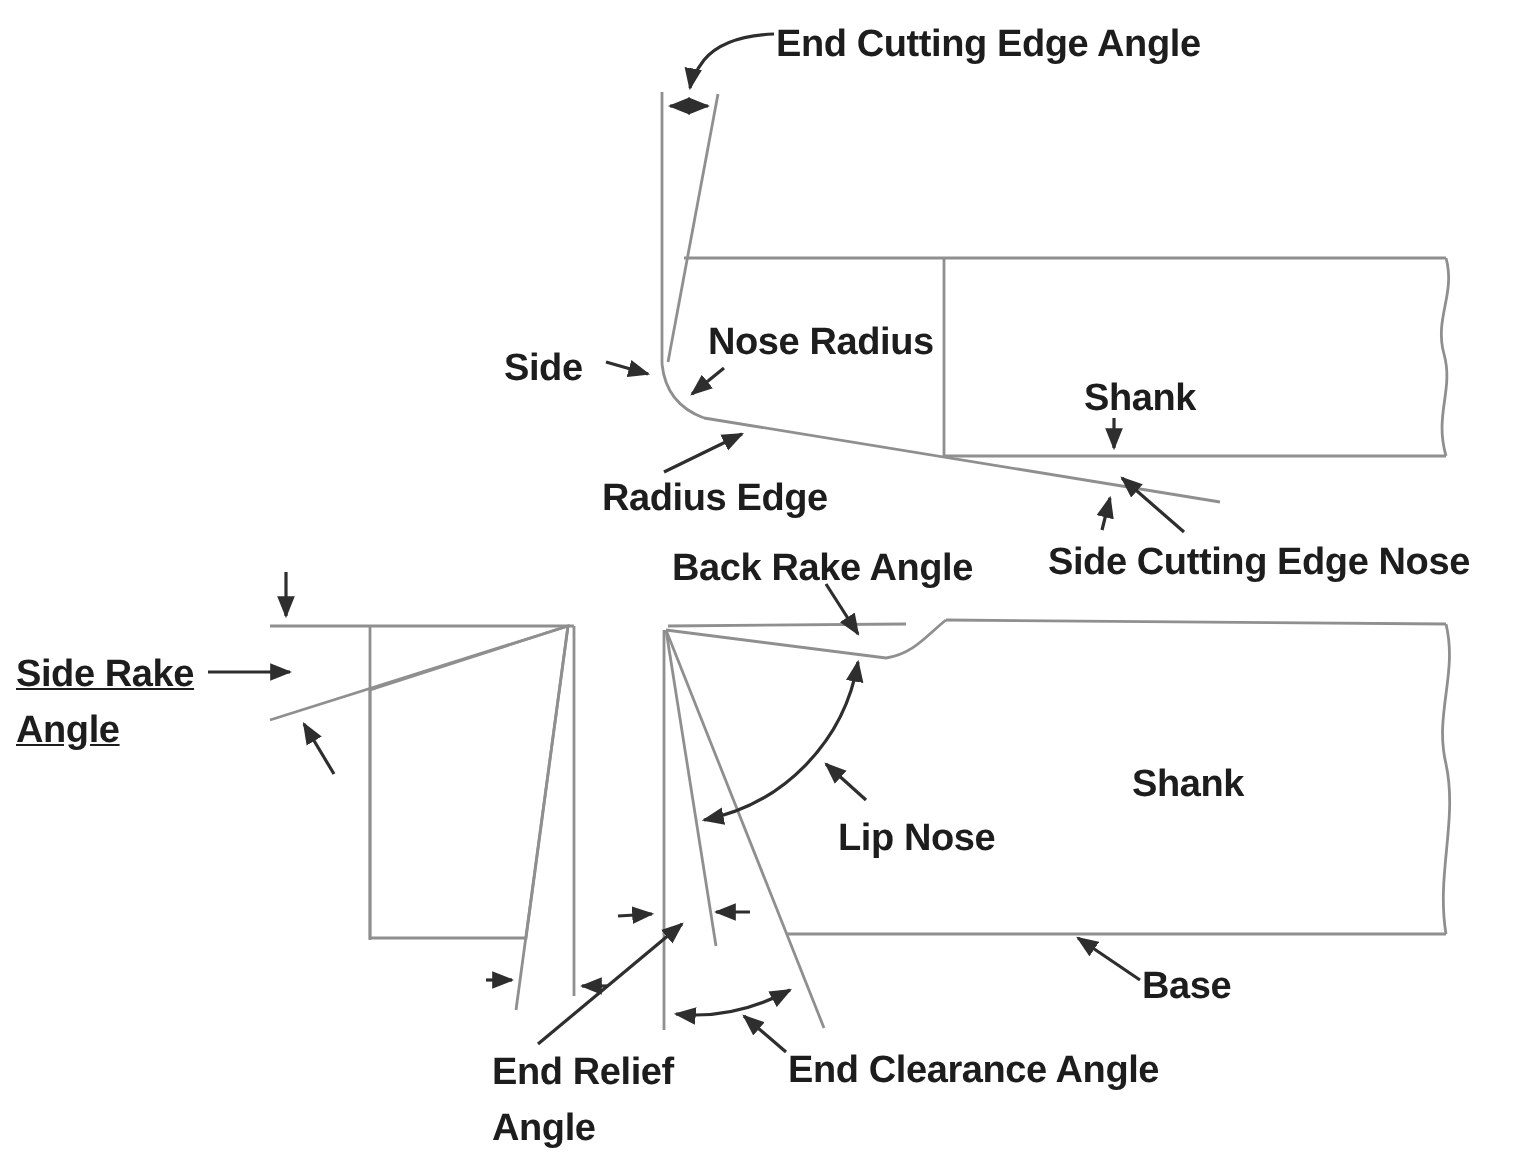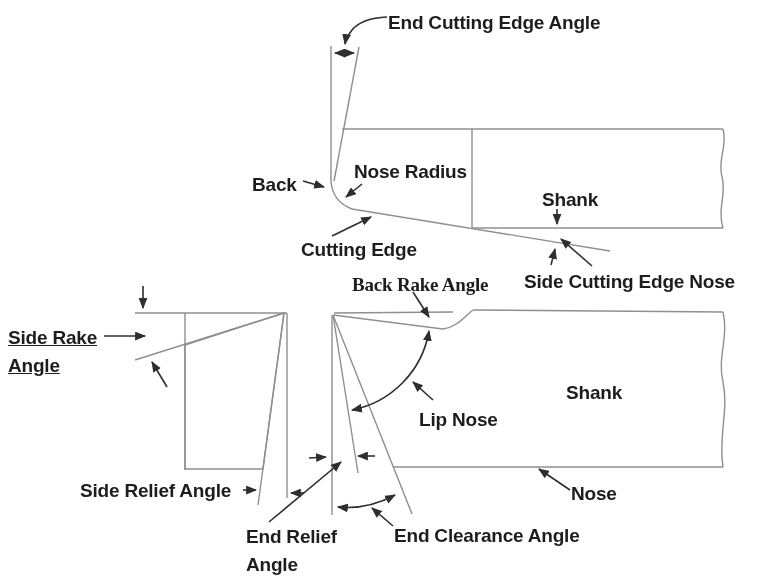--- a/index.html
+++ b/index.html
@@ -96,27 +96,26 @@
       <path d="M570,490 L539,469" marker-end="url(#ah)"></path>
 
       <path d="M143,286 L143,308" marker-end="url(#ah)"></path>
       <path d="M104,336 L145,336" marker-end="url(#ah)"></path>
       <path d="M167,387 L152,362" marker-end="url(#ah)"></path>
       <path d="M243,490 L256,490" marker-end="url(#ah)"></path>
     </g>
   </svg>
 
   <div class="lbl" style="left:388px;top:9px;">End Cutting Edge Angle</div>
-  <div class="lbl" style="left:252px;top:171px;">Back</div>
+  <div class="lbl" style="left:252px;top:171px;">Side</div>
   <div class="lbl" style="left:354px;top:158px;">Nose Radius</div>
   <div class="lbl" style="left:542px;top:186px;">Shank</div>
-  <div class="lbl" style="left:301px;top:236px;">Cutting Edge</div>
+  <div class="lbl" style="left:301px;top:236px;">Radius Edge</div>
   <div class="lbl" style="left:524px;top:268px;">Side Cutting Edge Nose</div>
-  <div class="lbl" style="left:352px;top:271px;font-family:Liberation Serif, serif;">Back Rake Angle</div>
+  <div class="lbl" style="left:336px;top:271px;">Back Rake Angle</div>
   <div class="lbl wrap" style="left:8px;top:324px;width:115px;text-decoration:underline;">Side Rake Angle</div>
   <div class="lbl" style="left:419px;top:406px;">Lip Nose</div>
   <div class="lbl" style="left:566px;top:379px;">Shank</div>
-  <div class="lbl" style="left:80px;top:477px;">Side Relief Angle</div>
-  <div class="lbl" style="left:571px;top:480px;">Nose</div>
+  <div class="lbl" style="left:571px;top:480px;">Base</div>
   <div class="lbl" style="left:394px;top:522px;">End Clearance Angle</div>
   <div class="lbl wrap" style="left:246px;top:523px;width:105px;">End Relief Angle</div>
 
 </div>
 
 </body></html>

